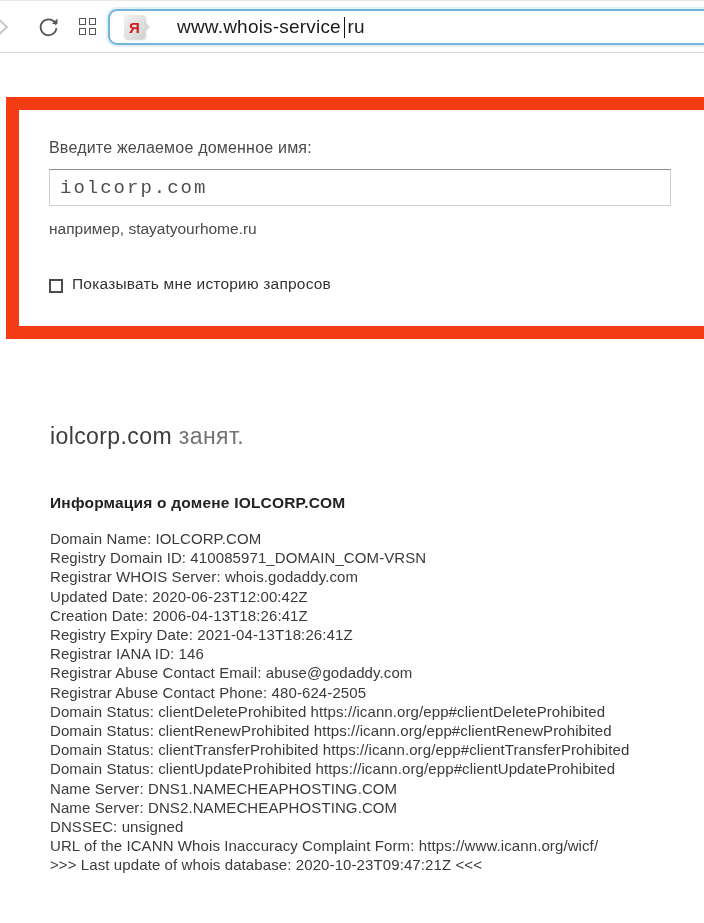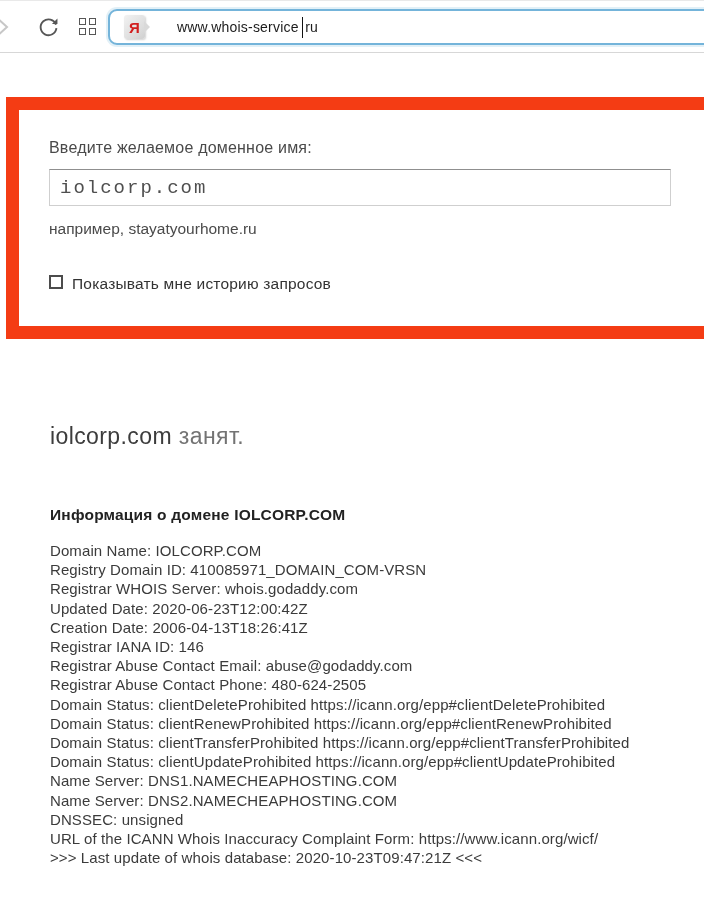--- a/index.html
+++ b/index.html
@@ -34,21 +34,21 @@
     border-radius: 3px; box-shadow: 1px 1px 2px rgba(0,0,0,0.18);
     display: flex; align-items: center; justify-content: center;
     font-weight: bold; font-size: 15px; color: #d21f1f;
   }
   .favicon::after {
     content: ""; position: absolute; right: -5px; top: 6px;
     border-top: 6px solid transparent; border-bottom: 6px solid transparent;
     border-left: 6px solid #d9d9d9;
   }
   .url-text {
-    margin-left: 32px; font-size: 14px; color: #1c1c1c; letter-spacing: 0.2px;
+    margin-left: 32px; font-size: 19px; color: #1c1c1c; letter-spacing: 0.2px;
     white-space: nowrap; display: flex; align-items: center;
   }
   .caret { display: inline-block; width: 1.6px; height: 21px; background: #111; margin: 0 2px 0 3px; }
 
   
   .panel {
     margin: 44px -20px 0 6px;
     border: 13px solid #f43c14;
     background: #fff;
     padding: 29px 40px 33px 30px;
@@ -56,36 +56,36 @@
   .panel-label { font-size: 16px; color: #4a4a4a; letter-spacing: 0.2px; }
   .domain-input {
     display: block; width: 100%; height: 37px; margin-top: 12px;
     border: 1px solid #cfcfcf; border-top: 1px solid #8f8f8f;
     font-family: "Liberation Mono", "DejaVu Sans Mono", monospace;
     font-size: 19px; color: #4f4f4f; letter-spacing: 2px;
     padding: 0 10px; outline: none; background: #fff;
   }
   .hint { margin-top: 14px; font-size: 15.5px; color: #4a4a4a; }
   .hint a { color: #4a4a4a; cursor: pointer; }
-  .check-row { margin-top: 37px; display: flex; align-items: flex-start; }
+  .check-row { margin-top: 37px; display: flex; align-items: flex-end; }
   .checkbox {
     width: 14px; height: 14px; border: 2px solid #4c4c4c; background: #fff;
     display: inline-block; cursor: pointer; flex: none;
   }
   .check-label { margin-left: 9px; font-size: 15.5px; color: #333; letter-spacing: 0.2px; }
 
   
   .result { padding-left: 50px; }
   .result-heading {
     margin-top: 84px; font-size: 23px; font-weight: 400;
     color: #3c3c3c; letter-spacing: 0.4px;
   }
   .result-heading .busy { color: #737373; }
   .info-heading {
-    margin-top: 56px; font-size: 15.5px; font-weight: bold; color: #222;
+    margin-top: 44px; font-size: 15.5px; font-weight: bold; color: #222;
     letter-spacing: 0.2px;
   }
   .whois { margin-top: 17px; }
   .whois-line {
     font-size: 15px; line-height: 19.2px; color: #3b3b3b;
     white-space: nowrap; letter-spacing: 0.1px;
   }
 </style>
 </head>
 <body>
@@ -135,20 +135,21 @@
     <span>iolcorp.com</span>
     <span class="busy">занят.</span>
   </div>
   <div class="info-heading">Информация о домене IOLCORP.COM</div>
   <div class="whois">
       <div class="whois-line">Domain Name: IOLCORP.COM</div>
       <div class="whois-line">Registry Domain ID: 410085971_DOMAIN_COM-VRSN</div>
       <div class="whois-line">Registrar WHOIS Server: whois.godaddy.com</div>
       <div class="whois-line">Updated Date: 2020-06-23T12:00:42Z</div>
       <div class="whois-line">Creation Date: 2006-04-13T18:26:41Z</div>
+      <div class="whois-line">Registry Expiry Date: 2021-04-13T18:26:41Z</div>
       <div class="whois-line">Registrar IANA ID: 146</div>
       <div class="whois-line">Registrar Abuse Contact Email: abuse@godaddy.com</div>
       <div class="whois-line">Registrar Abuse Contact Phone: 480-624-2505</div>
       <div class="whois-line">Domain Status: clientDeleteProhibited https://icann.org/epp#clientDeleteProhibited</div>
       <div class="whois-line">Domain Status: clientRenewProhibited https://icann.org/epp#clientRenewProhibited</div>
       <div class="whois-line">Domain Status: clientTransferProhibited https://icann.org/epp#clientTransferProhibited</div>
       <div class="whois-line">Domain Status: clientUpdateProhibited https://icann.org/epp#clientUpdateProhibited</div>
       <div class="whois-line">Name Server: DNS1.NAMECHEAPHOSTING.COM</div>
       <div class="whois-line">Name Server: DNS2.NAMECHEAPHOSTING.COM</div>
       <div class="whois-line">DNSSEC: unsigned</div>

